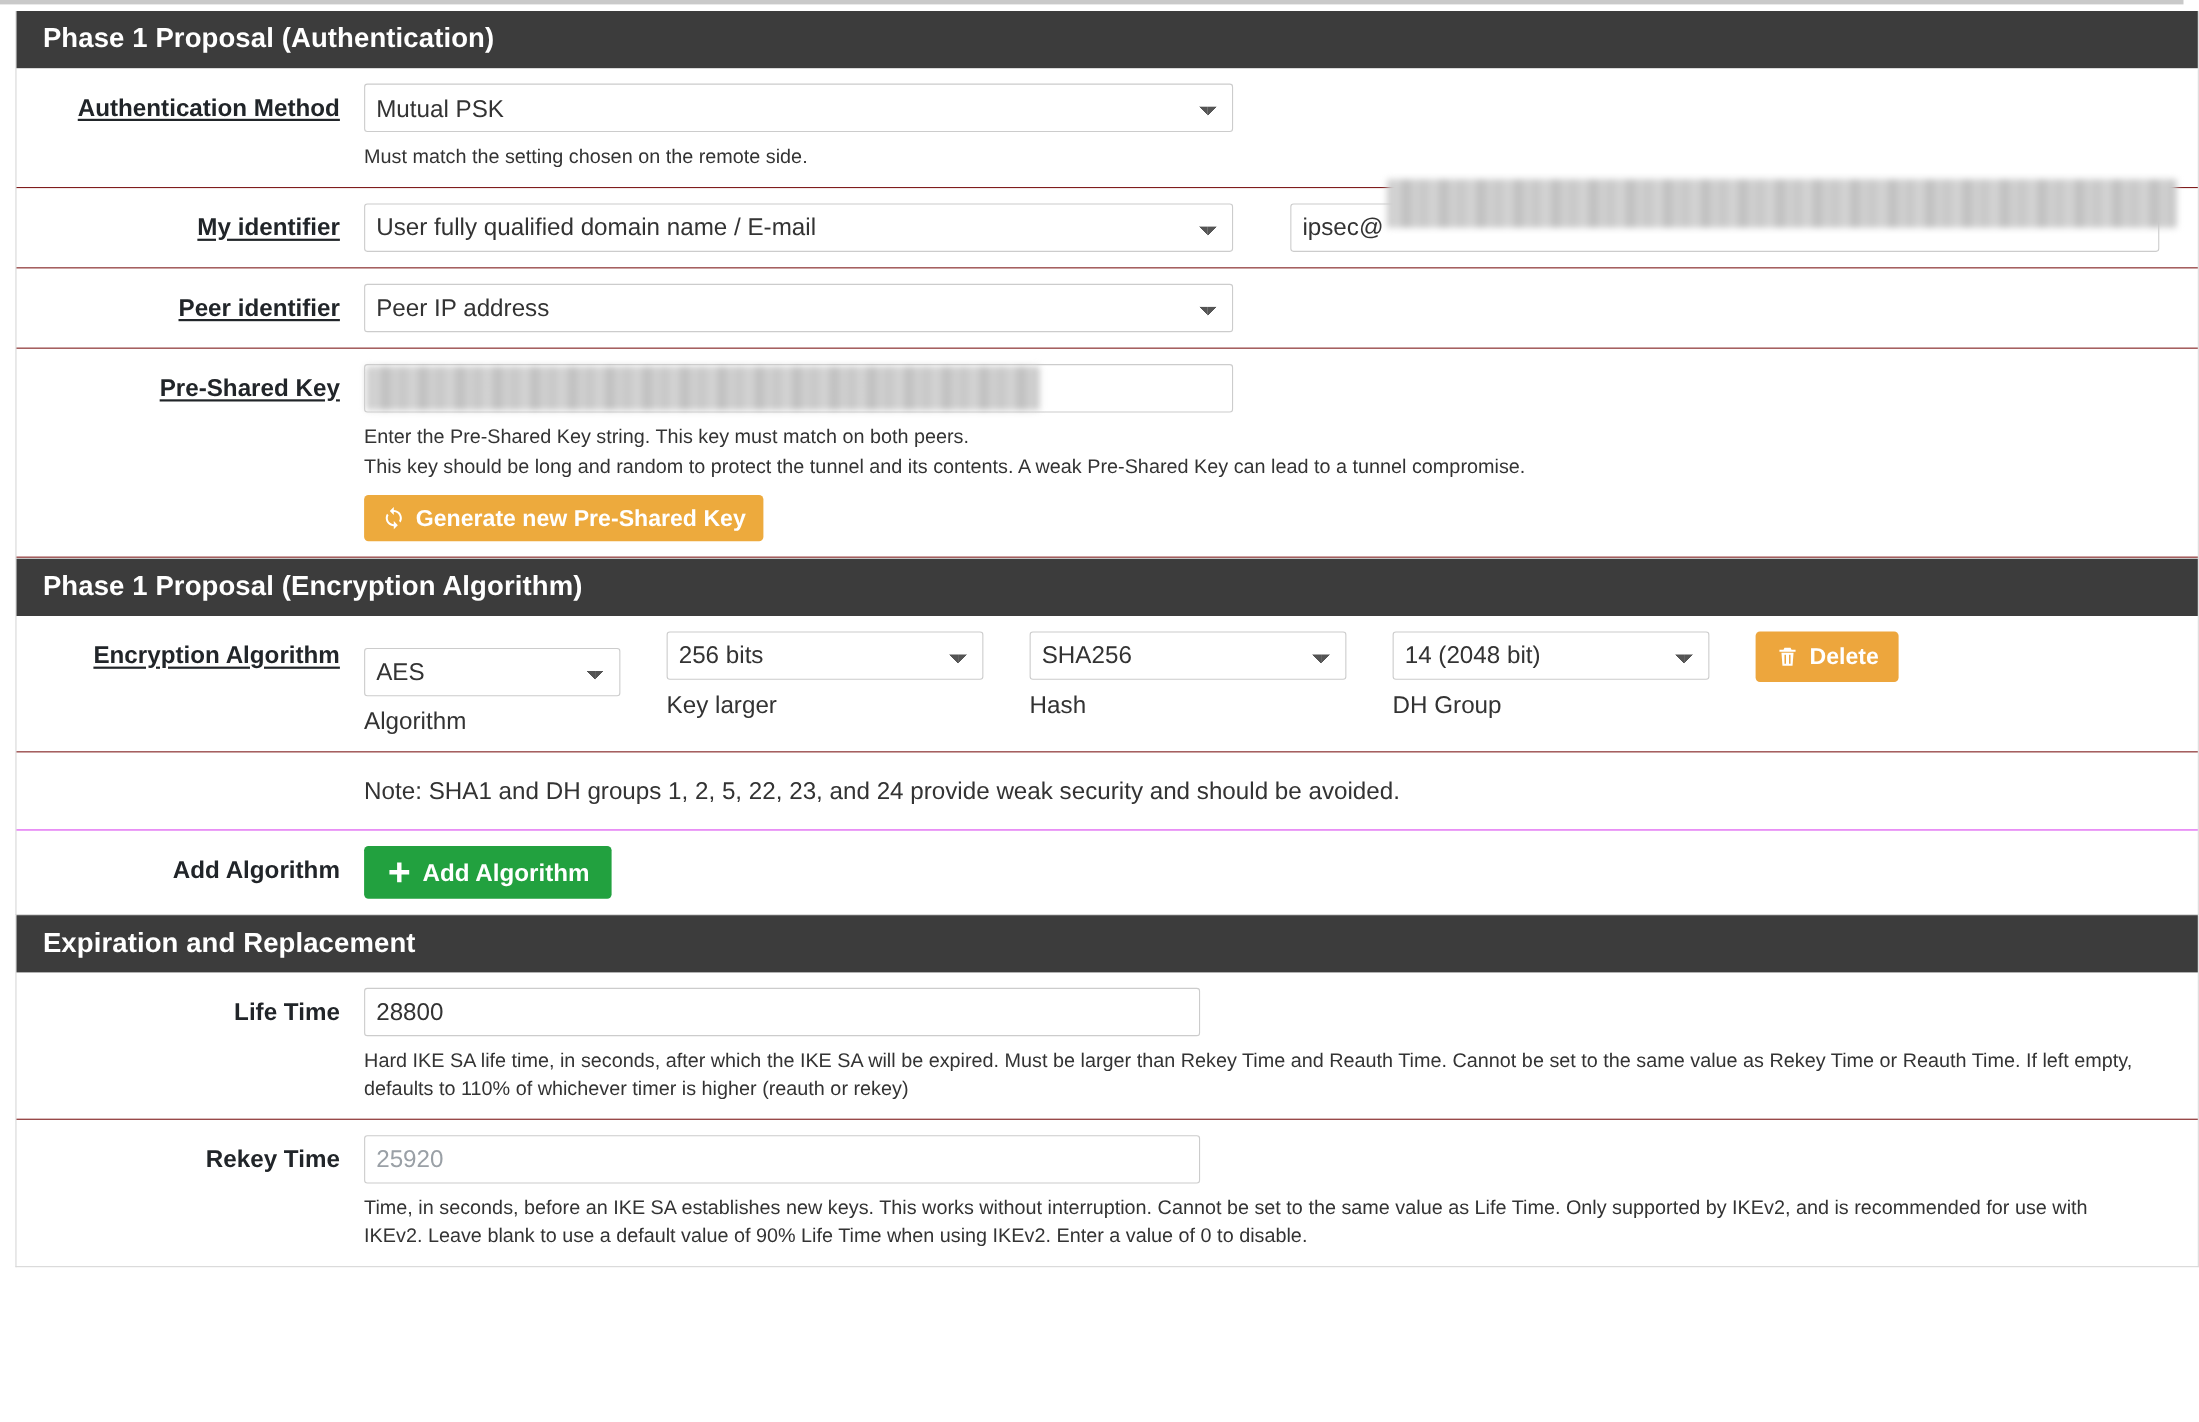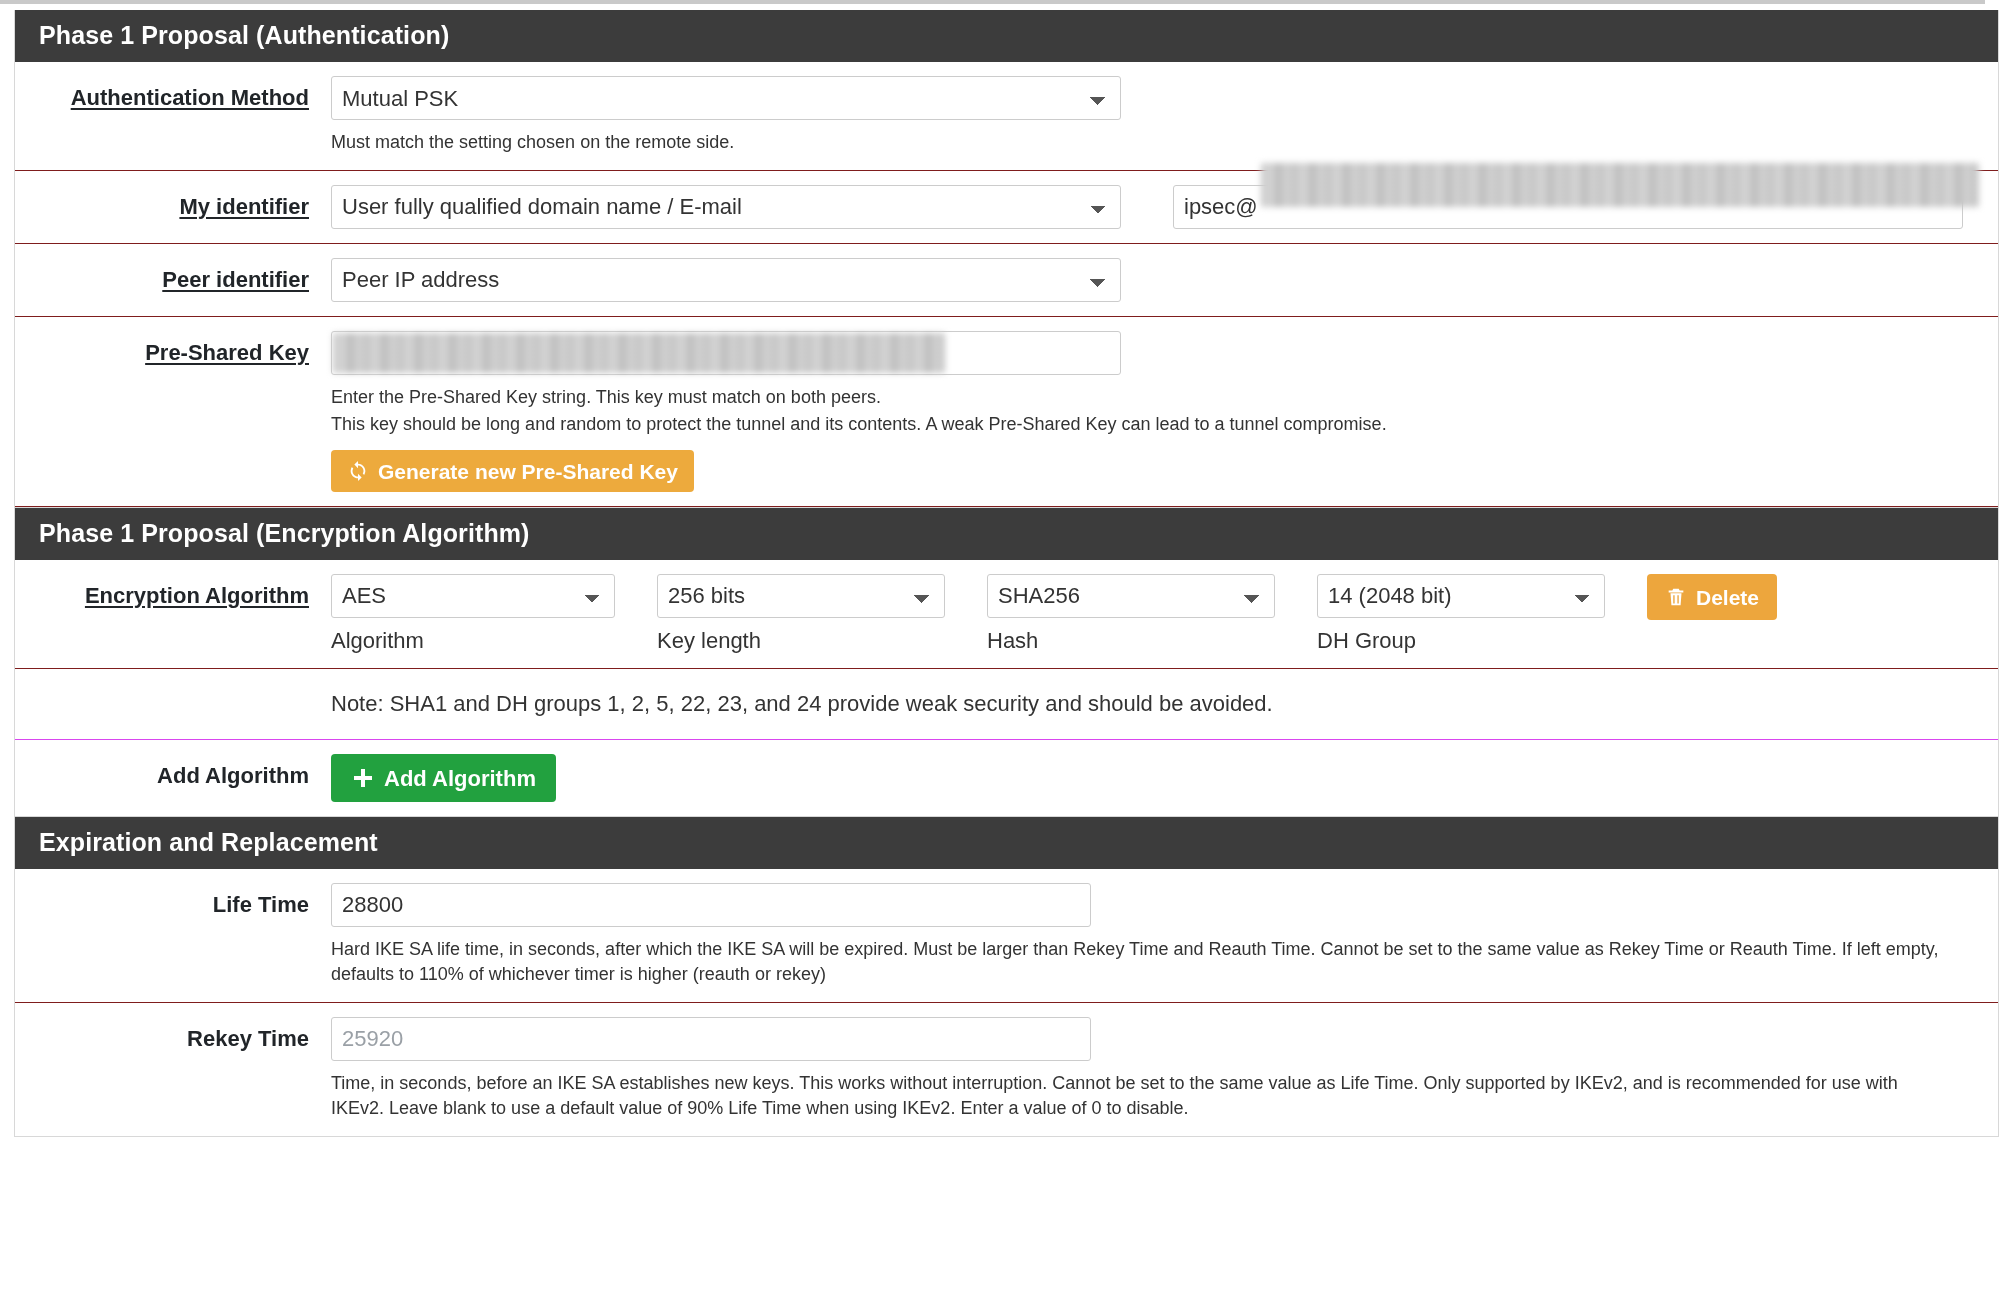--- a/index.html
+++ b/index.html
@@ -137,21 +137,21 @@
     align-items: flex-start;
     gap: 42px;
     flex-wrap: nowrap;
   }
   .algo-cell { display: flex; flex-direction: column; }
   .algo-sub {
     font-size: 22px;
     color: #333333;
     margin-top: 10px;
   }
-  .sel-alg { width: 284px; }
+  .sel-alg { width: 233px; margin-top: 15px; }
   .sel-key { width: 288px; }
   .sel-hash { width: 288px; }
   .sel-dh { width: 288px; }
   .note-row {
     padding: 22px 0 22px 316px;
     border-bottom: 1px solid #d946ef;
     font-size: 22px;
     color: #333333;
   }
   .w-time { width: 760px; }
@@ -248,21 +248,21 @@
           <div class="algo-cell">
             <select class="ctrl sel-alg">
               <option>AES</option>
             </select>
             <span class="algo-sub">Algorithm</span>
           </div>
           <div class="algo-cell">
             <select class="ctrl sel-key">
               <option>256 bits</option>
             </select>
-            <span class="algo-sub">Key length</span>
+            <span class="algo-sub">Key larger</span>
           </div>
           <div class="algo-cell">
             <select class="ctrl sel-hash">
               <option>SHA256</option>
             </select>
             <span class="algo-sub">Hash</span>
           </div>
           <div class="algo-cell">
             <select class="ctrl sel-dh">
               <option>14 (2048 bit)</option>

